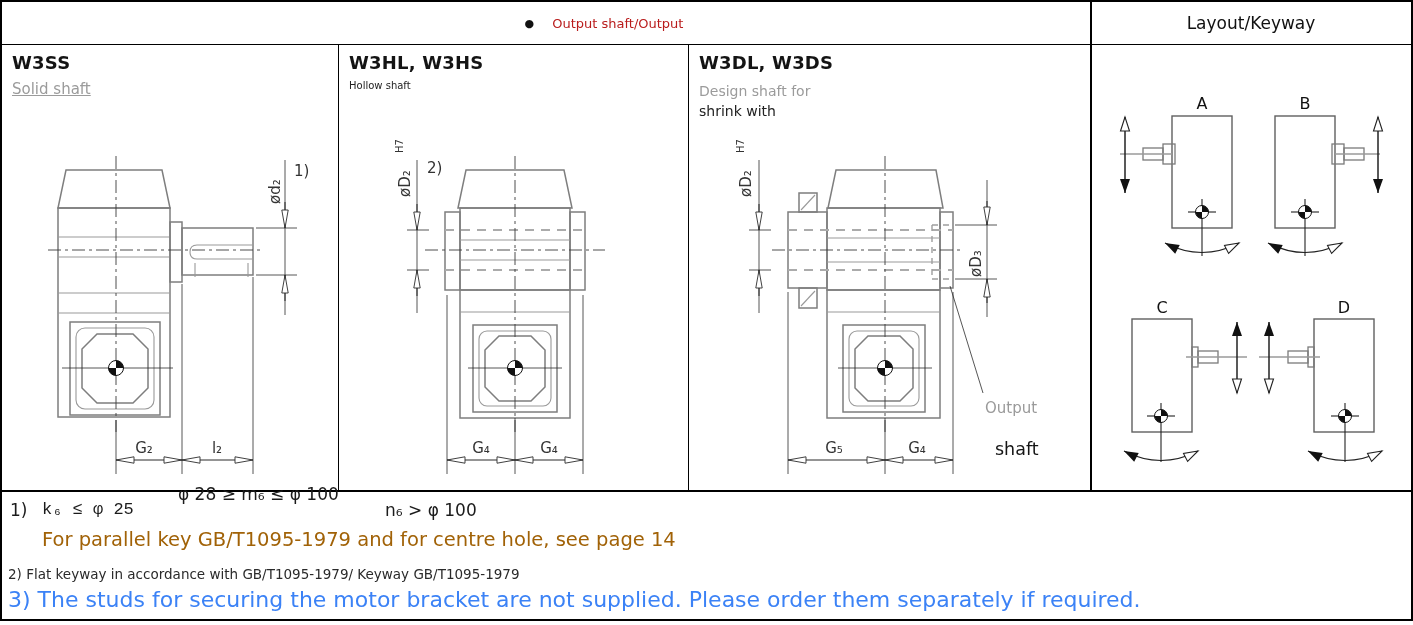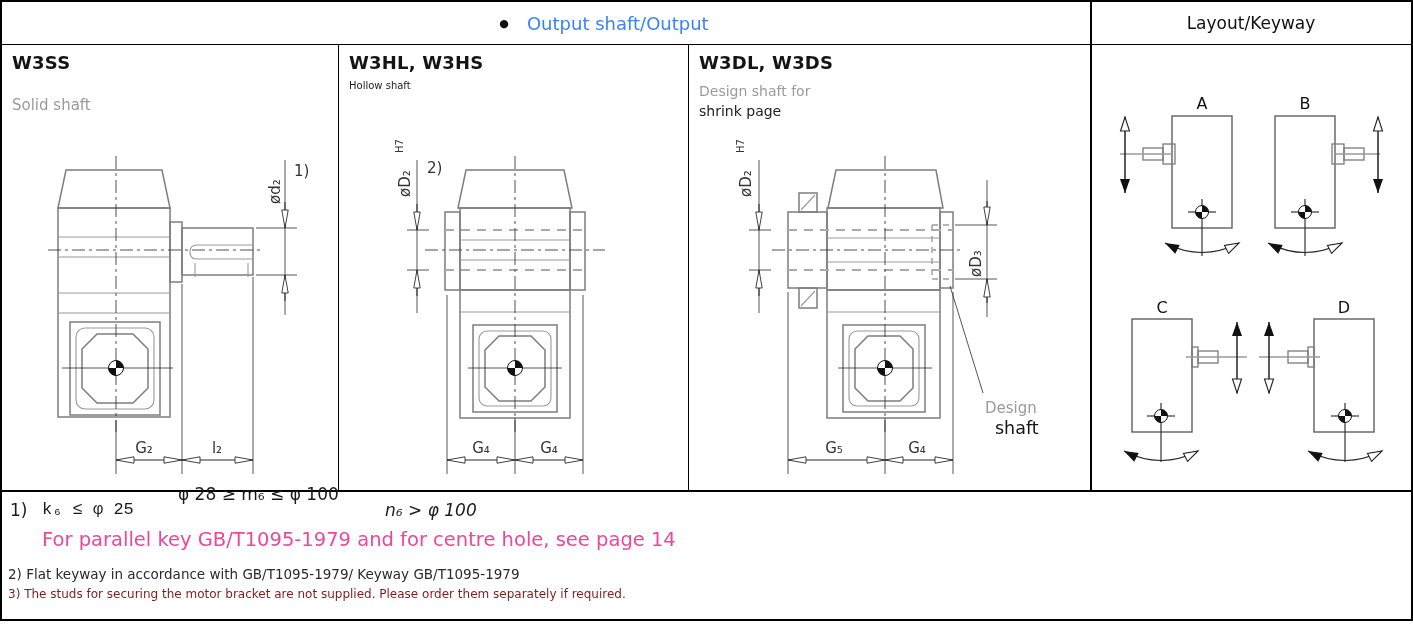--- a/index.html
+++ b/index.html
@@ -5,21 +5,21 @@
   html,body{margin:0;padding:0;background:#fff;}
   body{width:1413px;height:625px;position:relative;overflow:hidden;
        font-family:"DejaVu Sans","Liberation Sans",sans-serif;color:#1c1c1c;}
   .abs{position:absolute;}
   .bl{position:absolute;background:#000;}
   
   .hcell{position:absolute;display:flex;align-items:center;justify-content:center;}
   .hleft{left:0;top:2px;width:1090px;height:42px;padding-left:118px;box-sizing:border-box;}
   .hright{left:1090px;top:2px;width:322px;height:42px;}
   .bullet{font-size:11px;margin-right:18px;color:#111;}
-  .htitle{font-size:18px;color:#3b82f6;}
+  .htitle{font-size:13px;color:#b91c1c;}
   .htitle2{font-size:17px;color:#111;}
   
   .model{font-size:18px;font-weight:600;color:#141414;letter-spacing:.2px;}
   .sub-gray{font-size:15px;color:#9b9b9b;}
   .sub-dark{font-size:10px;color:#222;}
   .sub3{font-size:14px;}
   
   svg.draw{position:absolute;}
   .ol{fill:none;stroke:#7e7e7e;stroke-width:1.5;}
   .ol2{fill:none;stroke:#999;stroke-width:1.1;}
@@ -41,23 +41,23 @@
   .lln2{stroke:#222;stroke-width:1.1;fill:none;}
   .larc{stroke:#222;stroke-width:1.2;fill:none;}
   .ltxt{font-family:"DejaVu Sans",sans-serif;font-size:16px;fill:#111;}
   .lof{fill:#111;stroke:none;}
   .loo{fill:#fff;stroke:#222;stroke-width:1.1;}
   
   .co1{font-size:15px;color:#9a9a9a;}
   .co2{font-size:17.5px;color:#151515;}
   
   .n1{font-size:17px;color:#1b1b1b;}
-  .n1b{font-size:19.5px;color:#ec4899;}
+  .n1b{font-size:19.5px;color:#a16207;}
   .n2{font-size:13.5px;color:#2a2a2a;}
-  .n3{font-size:12px;color:#7f1d1d;}
+  .n3{font-size:22px;color:#3b82f6;}
 </style>
 </head>
 <body>
 
 <div class="bl" style="left:0;top:0;width:1413px;height:2px;"></div>
 <div class="bl" style="left:0;top:44px;width:1413px;height:1px;"></div>
 <div class="bl" style="left:0;top:490px;width:1413px;height:2px;"></div>
 <div class="bl" style="left:0;top:619px;width:1413px;height:2px;"></div>
 <div class="bl" style="left:0;top:0;width:2px;height:621px;"></div>
 <div class="bl" style="left:1411px;top:0;width:2px;height:621px;"></div>
@@ -67,28 +67,28 @@
 
 <div class="hcell hleft">
   <span class="bullet">●</span>
   <span class="htitle">Output shaft/Output</span>
 </div>
 <div class="hcell hright">
   <span class="htitle2">Layout/Keyway</span>
 </div>
 
 <div class="abs model" style="left:12px;top:52px;">W3SS</div>
-<div class="abs sub-gray" style="left:12px;top:96px;">Solid shaft</div>
+<div class="abs sub-gray" style="left:12px;top:80px;text-decoration:underline;">Solid shaft</div>
 
 <div class="abs model" style="left:349px;top:52px;">W3HL, W3HS</div>
 <div class="abs sub-dark" style="left:349px;top:80px;">Hollow shaft</div>
 
 <div class="abs model" style="left:699px;top:52px;">W3DL, W3DS</div>
 <div class="abs sub-gray sub3" style="left:699px;top:83px;">Design shaft for</div>
-<div class="abs sub-dark sub3" style="left:699px;top:103px;">shrink page</div>
+<div class="abs sub-dark sub3" style="left:699px;top:103px;">shrink with</div>
 
 <svg class="draw" style="left:40px;top:140px;" width="300" height="340" viewBox="0 0 300 340">
   <defs>
     <marker id="m1" markerWidth="20" markerHeight="10" refX="19" refY="5" orient="auto-start-reverse" markerUnits="userSpaceOnUse">
       <path d="M19,5 L1,1.8 L1,8.2 Z" class="mko"></path>
     </marker>
   </defs>
   <g>
     <polygon points="26,30 122,30 130,68 18,68" class="ol"></polygon>
     <rect x="18" y="68" width="112" height="209" class="ol"></rect>
@@ -243,22 +243,22 @@
     <line x1="88" y1="320" x2="185" y2="320" class="dm" marker-start="url(#m3)" marker-end="url(#m3)"></line>
     <line x1="185" y1="320" x2="253" y2="320" class="dm" marker-start="url(#m3)" marker-end="url(#m3)"></line>
   </g>
   <text transform="translate(51,57) rotate(-90)" class="dtxt">øD₂</text>
   <text transform="translate(44,13) rotate(-90)" class="dtxts">H7</text>
   <text transform="translate(281,137) rotate(-90)" class="dtxt">øD₃</text>
   <text x="134" y="313" text-anchor="middle" class="dtxt">G₅</text>
   <text x="217" y="313" text-anchor="middle" class="dtxt">G₄</text>
 </svg>
 
-<div class="abs co1" style="left:985px;top:399px;">Design</div>
-<div class="abs co2" style="left:995px;top:418px;">shaft</div>
+<div class="abs co1" style="left:985px;top:399px;">Output</div>
+<div class="abs co2" style="left:995px;top:439px;">shaft</div>
 
 <svg class="draw" style="left:1095px;top:60px;" width="318" height="420" viewBox="0 0 318 420">
   <defs>
     <marker id="l4f" markerWidth="20" markerHeight="12" refX="18" refY="6" orient="auto-start-reverse" markerUnits="userSpaceOnUse">
       <path d="M18,6 L4,1 L4,11 Z" class="lof"></path>
     </marker>
     <marker id="l4o" markerWidth="20" markerHeight="12" refX="18" refY="6" orient="auto-start-reverse" markerUnits="userSpaceOnUse">
       <path d="M18,6 L4,1.5 L4,10.5 Z" class="loo"></path>
     </marker>
   </defs>
@@ -320,16 +320,16 @@
     <circle cx="250" cy="356" r="6.5" class="cmc"></circle>
     <path d="M250,356 L250,349.5 A6.5,6.5 0 0 1 256.5,356 Z" class="cmf"></path>
     <path d="M250,356 L250,362.5 A6.5,6.5 0 0 1 243.5,356 Z" class="cmf"></path>
     <path d="M213,391 Q250,410 287,391" class="larc" marker-start="url(#l4f)" marker-end="url(#l4o)"></path>
   </g>
 </svg>
 
 <div class="abs n1" style="left:10px;top:500px;">1)</div>
 <div class="abs n1" style="left:42px;top:500px;font-family:Liberation Mono, monospace;">k₆ ≤ φ 25</div>
 <div class="abs n1" style="left:178px;top:484px;">φ 28 ≥ m₆ ≤ φ 100</div>
-<div class="abs n1" style="left:385px;top:500px;font-style:italic;">n₆ &gt; φ 100</div>
+<div class="abs n1" style="left:385px;top:500px;">n₆ &gt; φ 100</div>
 <div class="abs n1b" style="left:42px;top:528px;">For parallel key GB/T1095-1979 and for centre hole, see page 14</div>
 <div class="abs n2" style="left:8px;top:566px;">2) Flat keyway in accordance with GB/T1095-1979/ Keyway GB/T1095-1979</div>
 <div class="abs n3" style="left:8px;top:587px;">3) The studs for securing the motor bracket are not supplied. Please order them separately if required.</div>
 
 </body></html>

